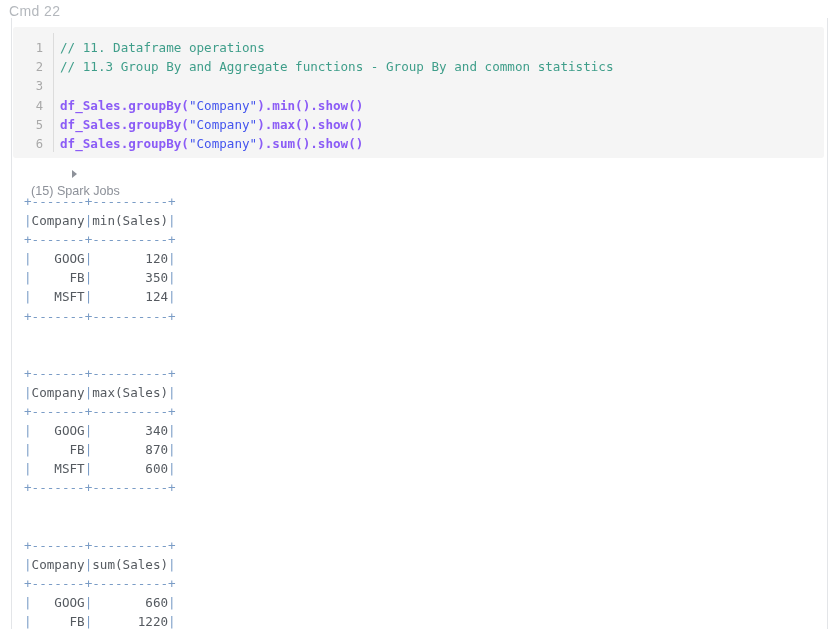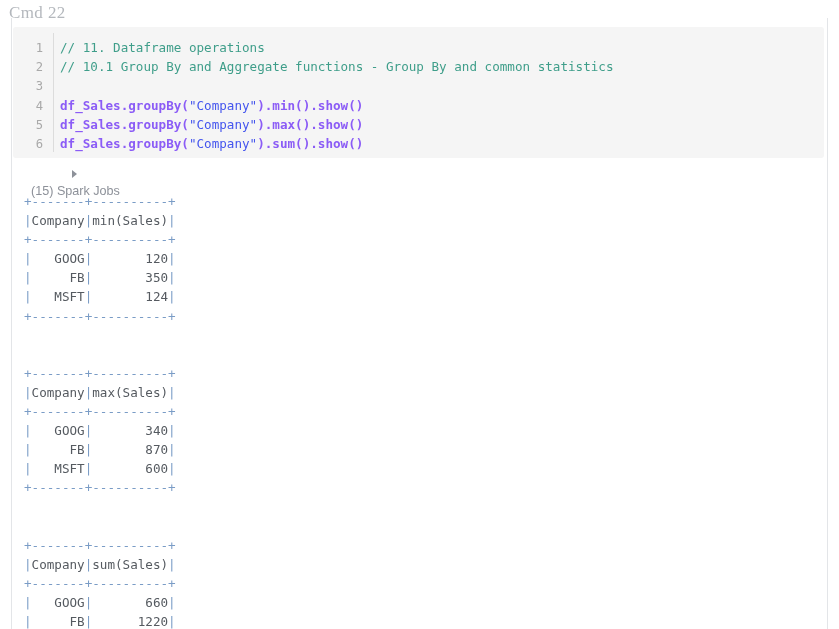--- a/index.html
+++ b/index.html
@@ -37,22 +37,22 @@
     width: 1px;
     height: 611px;
     background: #e3e5e8;
   }
 
   
   .cmd-label {
     position: absolute;
     left: 9px;
     top: 3px;
-    font-family: Liberation Serif, serif;
-    font-size: 17px;
+    font-family: Liberation Sans, sans-serif;
+    font-size: 14px;
     color: #b4b8bd;
     letter-spacing: 0.4px;
     white-space: pre;
   }
 
   
   .code-cell {
     position: absolute;
     left: 13px;
     top: 27px;
@@ -149,21 +149,21 @@
 
   <div class="frame-line-left"></div>
   <div class="frame-line-right"></div>
 
   <div class="cmd-label">Cmd 22</div>
 
   <div class="code-cell">
     <div class="gutter-rule"></div>
     <div class="code-lines" id="code-lines">
         <span class="code-line"><span class="ln">1</span><span class="code-text"><span class="tok-comment">// 11. Dataframe operations</span></span></span>
-        <span class="code-line"><span class="ln">2</span><span class="code-text"><span class="tok-comment">// 10.1 Group By and Aggregate functions - Group By and common statistics</span></span></span>
+        <span class="code-line"><span class="ln">2</span><span class="code-text"><span class="tok-comment">// 11.3 Group By and Aggregate functions - Group By and common statistics</span></span></span>
         <span class="code-line"><span class="ln">3</span><span class="code-text"></span></span>
         <span class="code-line"><span class="ln">4</span><span class="code-text"><span class="tok-plain">df_Sales.groupBy(</span><span class="tok-string">"Company"</span><span class="tok-plain">).min().show()</span></span></span>
         <span class="code-line"><span class="ln">5</span><span class="code-text"><span class="tok-plain">df_Sales.groupBy(</span><span class="tok-string">"Company"</span><span class="tok-plain">).max().show()</span></span></span>
         <span class="code-line"><span class="ln">6</span><span class="code-text"><span class="tok-plain">df_Sales.groupBy(</span><span class="tok-string">"Company"</span><span class="tok-plain">).sum().show()</span></span></span>
       </div>
   </div>
 
   <div class="spark-jobs">
     <span class="disclosure-tri"></span>
     <span>(15) Spark Jobs</span>

